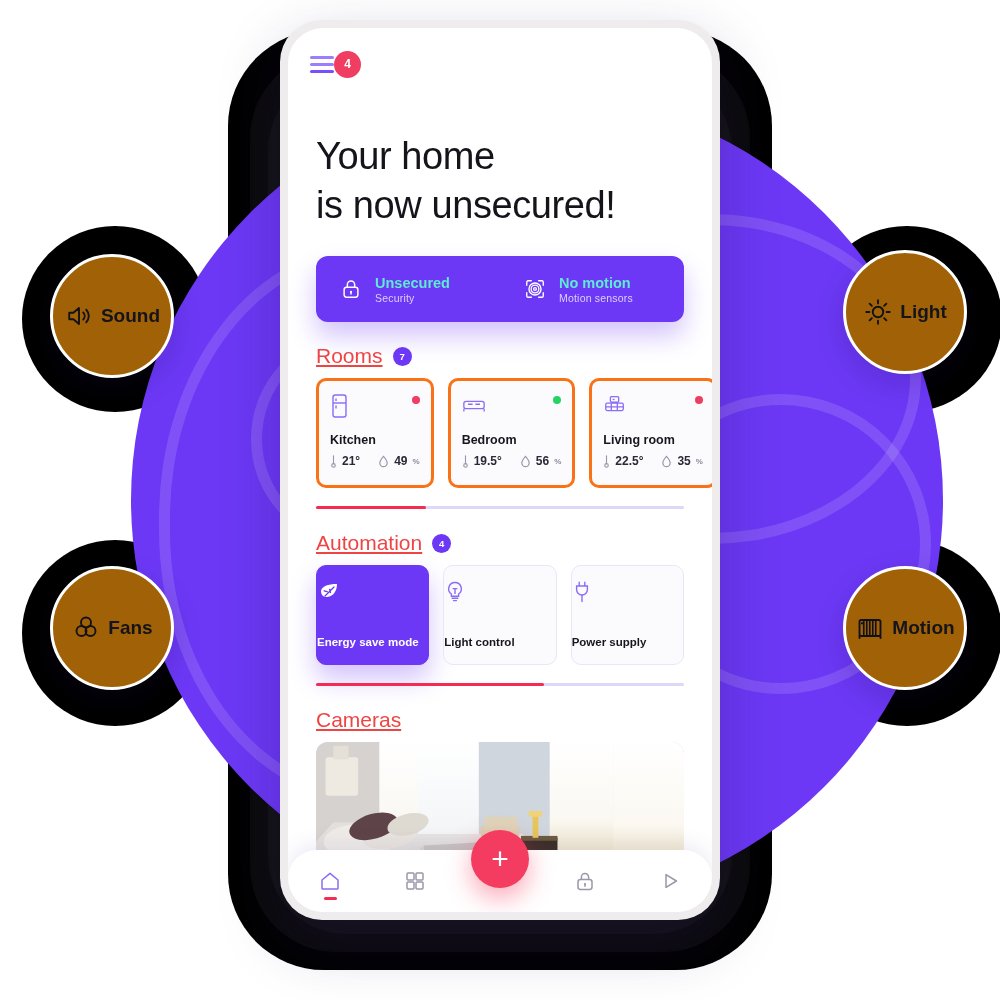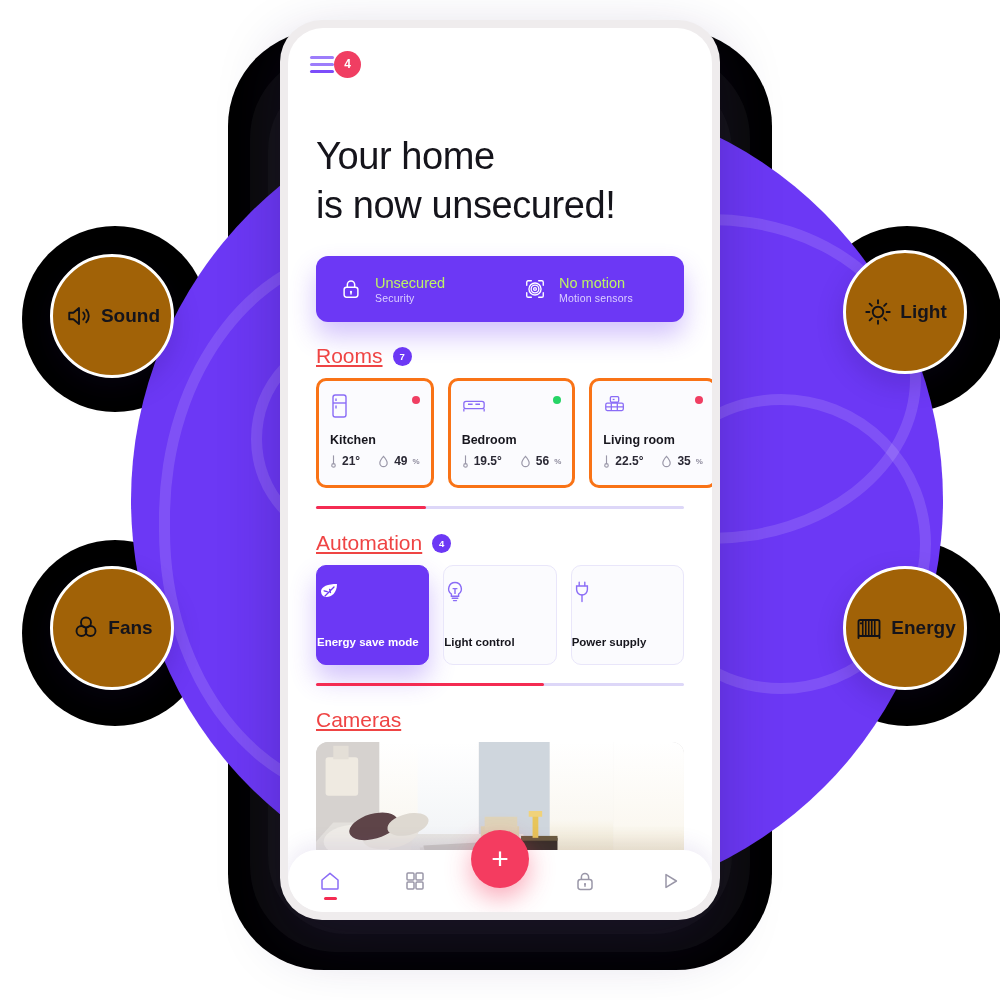--- a/index.html
+++ b/index.html
@@ -134,21 +134,21 @@
     box-shadow: 0 14px 26px rgba(108,56,245,0.30);
   }
   .status-cell {
     flex: 1;
     display: flex;
     align-items: center;
     gap: 13px;
     padding-left: 24px;
   }
   .status-cell .sico { width: 22px; height: 24px; flex: none; }
-  .status-title { font-size: 14.5px; font-weight: normal; color: #bef264; line-height: 1.25;}
+  .status-title { font-size: 14.5px; font-weight: bold; color: #5eead4; line-height: 1.25;}
   .status-sub   { font-size: 10.5px; color: #ddd0ff; letter-spacing: .2px; }
 
   
   .section-head {
     display: flex;
     align-items: center;
     gap: 10px;
     padding: 22px 28px 10px 28px;
   }
   .section-title { font-size: 21px; color: #ef4444; text-decoration: underline; }
@@ -621,16 +621,16 @@
     <span class="blabel">Fans</span>
   </div>
 
   <div class="bubble b-heater">
     <svg width="30" height="30" viewBox="0 0 24 24" fill="none" stroke="#111117" stroke-width="1.5">
       <rect x="3.6" y="5.6" width="16.8" height="12.8" rx="1.4"></rect>
       <path d="M7 5.6v12.8M9.4 5.6v12.8M11.8 5.6v12.8M14.2 5.6v12.8M16.6 5.6v12.8" stroke-width="1.3"></path>
       <circle cx="5.6" cy="8.2" r="0.9" fill="#111117" stroke="none"></circle>
       <path d="M3.6 18.4v1.6M20.4 18.4v1.6" stroke-linecap="round"></path>
     </svg>
-    <span class="blabel">Energy</span>
+    <span class="blabel">Motion</span>
   </div>
 
 </div>
 
 </body></html>

